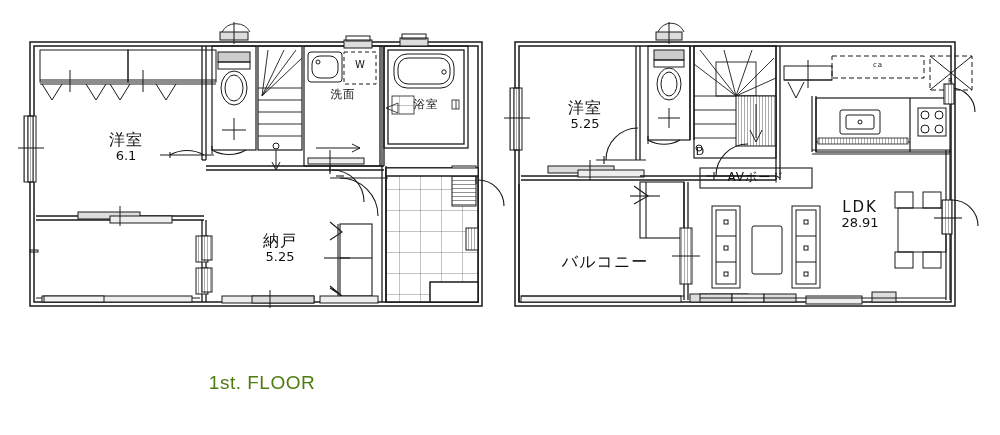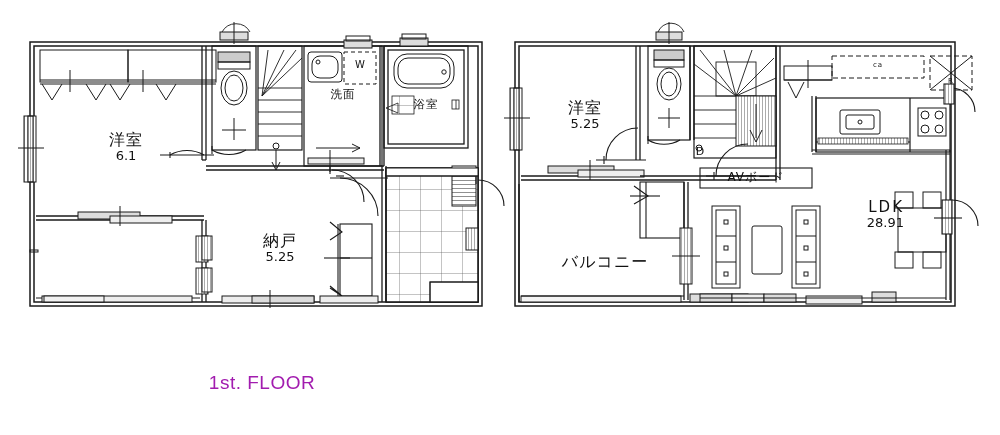--- a/index.html
+++ b/index.html
@@ -22,21 +22,21 @@
     pointer-events:none;
   }
   .room-name{font-size:16px;letter-spacing:1px;}
   .room-area{font-size:13px;letter-spacing:0px;}
   .room-small{font-size:11.5px;letter-spacing:1px;}
   .tiny{font-size:7px;letter-spacing:1px;}
   .floor-caption{
     position:absolute;
     font-size:19px;
     font-family:"Liberation Sans","DejaVu Sans",sans-serif;
-    color:#a21caf;
+    color:#4d7c0f;
     letter-spacing:.5px;
     text-align:center;
   }
 </style>
 </head>
 <body>
 
 <div id="sheet">
 
   <svg class="plan" viewBox="0 0 1000 435">
@@ -515,21 +515,21 @@
 
   <div class="lbl room-small" style="left:396px;top:98px;width:60px;">浴室</div>
 
   <div class="lbl" style="left:348px;top:60px;width:24px;font-size:10px;">W</div>
 
   <div class="lbl" style="left:545px;top:100px;width:80px;">
     <div class="room-name">洋室</div>
     <div class="room-area">5.25</div>
   </div>
 
-  <div class="lbl" style="left:816px;top:200px;width:88px;text-align:right;">
+  <div class="lbl" style="left:816px;top:200px;width:88px;">
     <div class="room-name" style="font-size:15px;letter-spacing:2px;">LDK</div>
     <div class="room-area">28.91</div>
   </div>
 
   <div class="lbl room-name" style="left:550px;top:254px;width:110px;">バルコニー</div>
 
   <div class="lbl" style="left:700px;top:171px;width:112px;font-size:12px;letter-spacing:1px;">AVボード</div>
 
   <div class="lbl tiny" style="left:832px;top:62px;width:92px;text-align:center;">ca</div>
 

